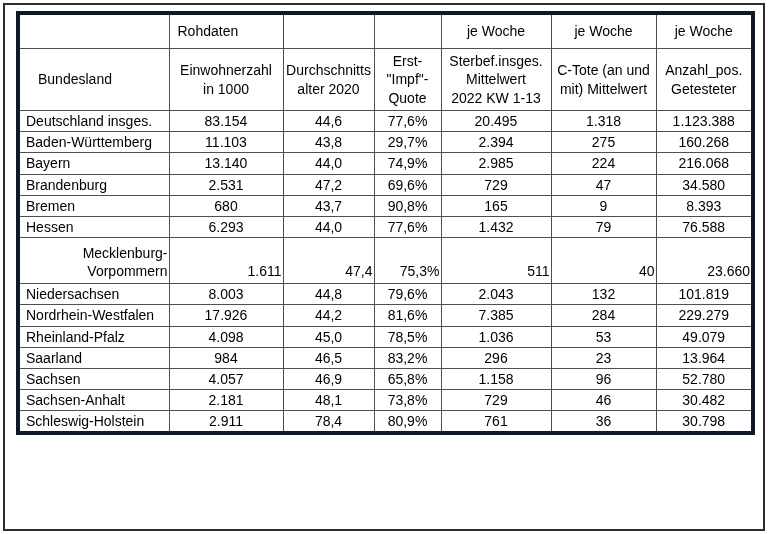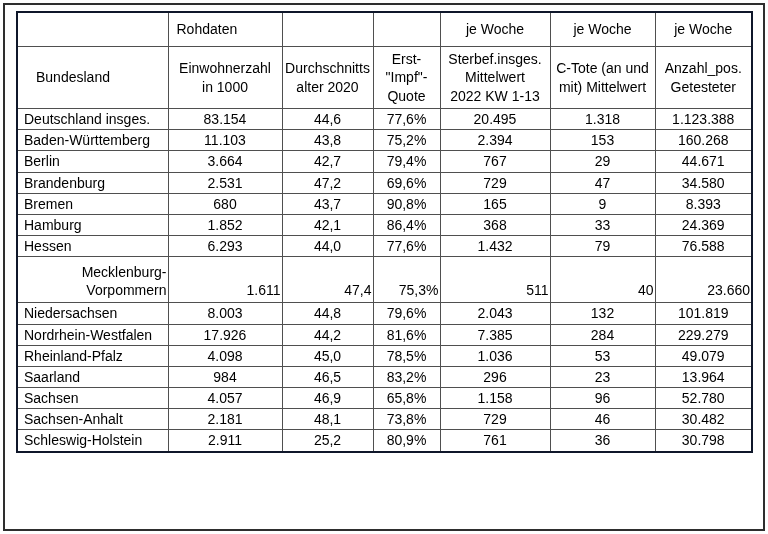--- a/index.html
+++ b/index.html
@@ -21,21 +21,21 @@
     border: 2px solid #2e2e2e;
     background: #ffffff;
   }
   table.data-table {
     position: absolute;
     left: 11px;
     top: 6px;
     border-collapse: collapse;
     table-layout: fixed;
     width: 737px;
-    border: 2px solid #0f172a;
+    border: 4px solid #0f172a;
   }
   th, td {
     border: 1px solid #4f4f4f;
     font-size: 14px;
     font-weight: 400;
     line-height: 1.3;
     overflow: hidden;
   }
   tr.group-row th { height: 31px; vertical-align: middle; }
   th.gh-blank { }
@@ -119,60 +119,51 @@
     <td class="num">44,6</td>
     <td class="num">77,6%</td>
     <td class="num">20.495</td>
     <td class="num">1.318</td>
     <td class="num">1.123.388</td>
   </tr>
         <tr>
     <td class="name">Baden-Württemberg</td>
     <td class="num">11.103</td>
     <td class="num">43,8</td>
-    <td class="num">75,2%</td>
+    <td class="num">29,7%</td>
     <td class="num">2.394</td>
-    <td class="num">153</td>
+    <td class="num">275</td>
     <td class="num">160.268</td>
   </tr>
         <tr>
-    <td class="name">Berlin</td>
-    <td class="num">3.664</td>
-    <td class="num">42,7</td>
-    <td class="num">79,4%</td>
-    <td class="num">767</td>
-    <td class="num">29</td>
-    <td class="num">44.671</td>
+    <td class="name">Bayern</td>
+    <td class="num">13.140</td>
+    <td class="num">44,0</td>
+    <td class="num">74,9%</td>
+    <td class="num">2.985</td>
+    <td class="num">224</td>
+    <td class="num">216.068</td>
   </tr>
         <tr>
     <td class="name">Brandenburg</td>
     <td class="num">2.531</td>
     <td class="num">47,2</td>
     <td class="num">69,6%</td>
     <td class="num">729</td>
     <td class="num">47</td>
     <td class="num">34.580</td>
   </tr>
         <tr>
     <td class="name">Bremen</td>
     <td class="num">680</td>
     <td class="num">43,7</td>
     <td class="num">90,8%</td>
     <td class="num">165</td>
     <td class="num">9</td>
     <td class="num">8.393</td>
-  </tr>
-        <tr>
-    <td class="name">Hamburg</td>
-    <td class="num">1.852</td>
-    <td class="num">42,1</td>
-    <td class="num">86,4%</td>
-    <td class="num">368</td>
-    <td class="num">33</td>
-    <td class="num">24.369</td>
   </tr>
         <tr>
     <td class="name">Hessen</td>
     <td class="num">6.293</td>
     <td class="num">44,0</td>
     <td class="num">77,6%</td>
     <td class="num">1.432</td>
     <td class="num">79</td>
     <td class="num">76.588</td>
   </tr>
@@ -236,21 +227,21 @@
     <td class="num">2.181</td>
     <td class="num">48,1</td>
     <td class="num">73,8%</td>
     <td class="num">729</td>
     <td class="num">46</td>
     <td class="num">30.482</td>
   </tr>
         <tr>
     <td class="name">Schleswig-Holstein</td>
     <td class="num">2.911</td>
-    <td class="num">25,2</td>
+    <td class="num">78,4</td>
     <td class="num">80,9%</td>
     <td class="num">761</td>
     <td class="num">36</td>
     <td class="num">30.798</td>
   </tr>
       </tbody>
   </table>
 </div>
 
 </body></html>

